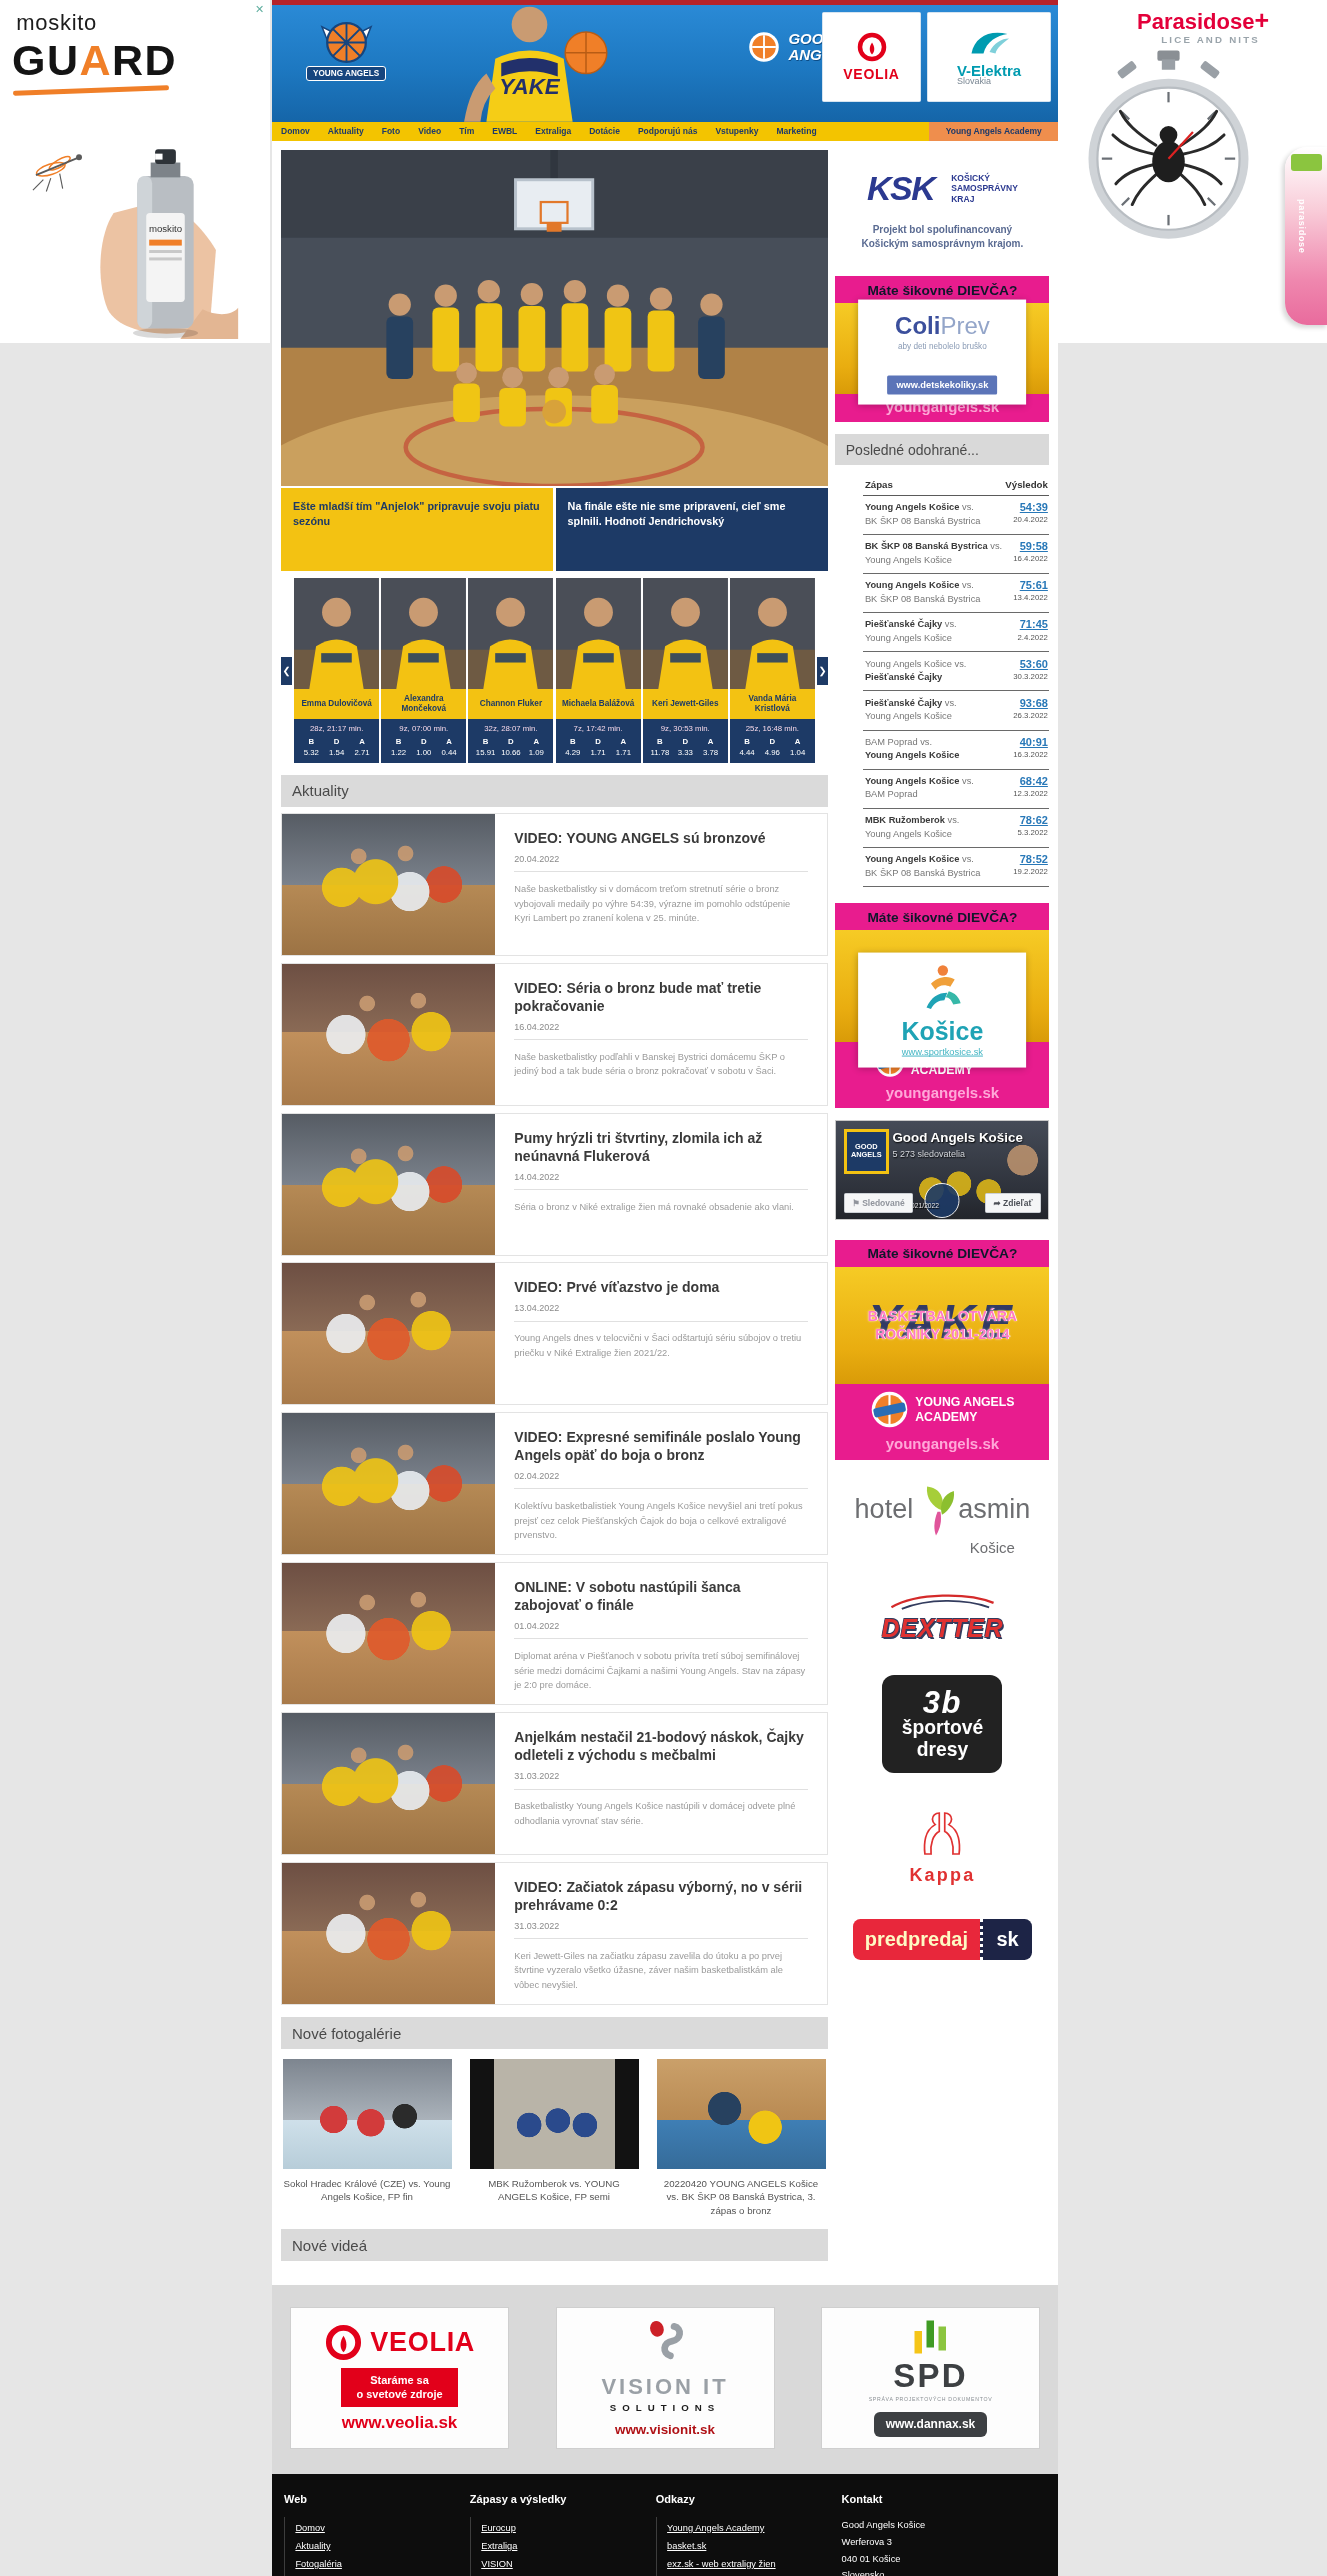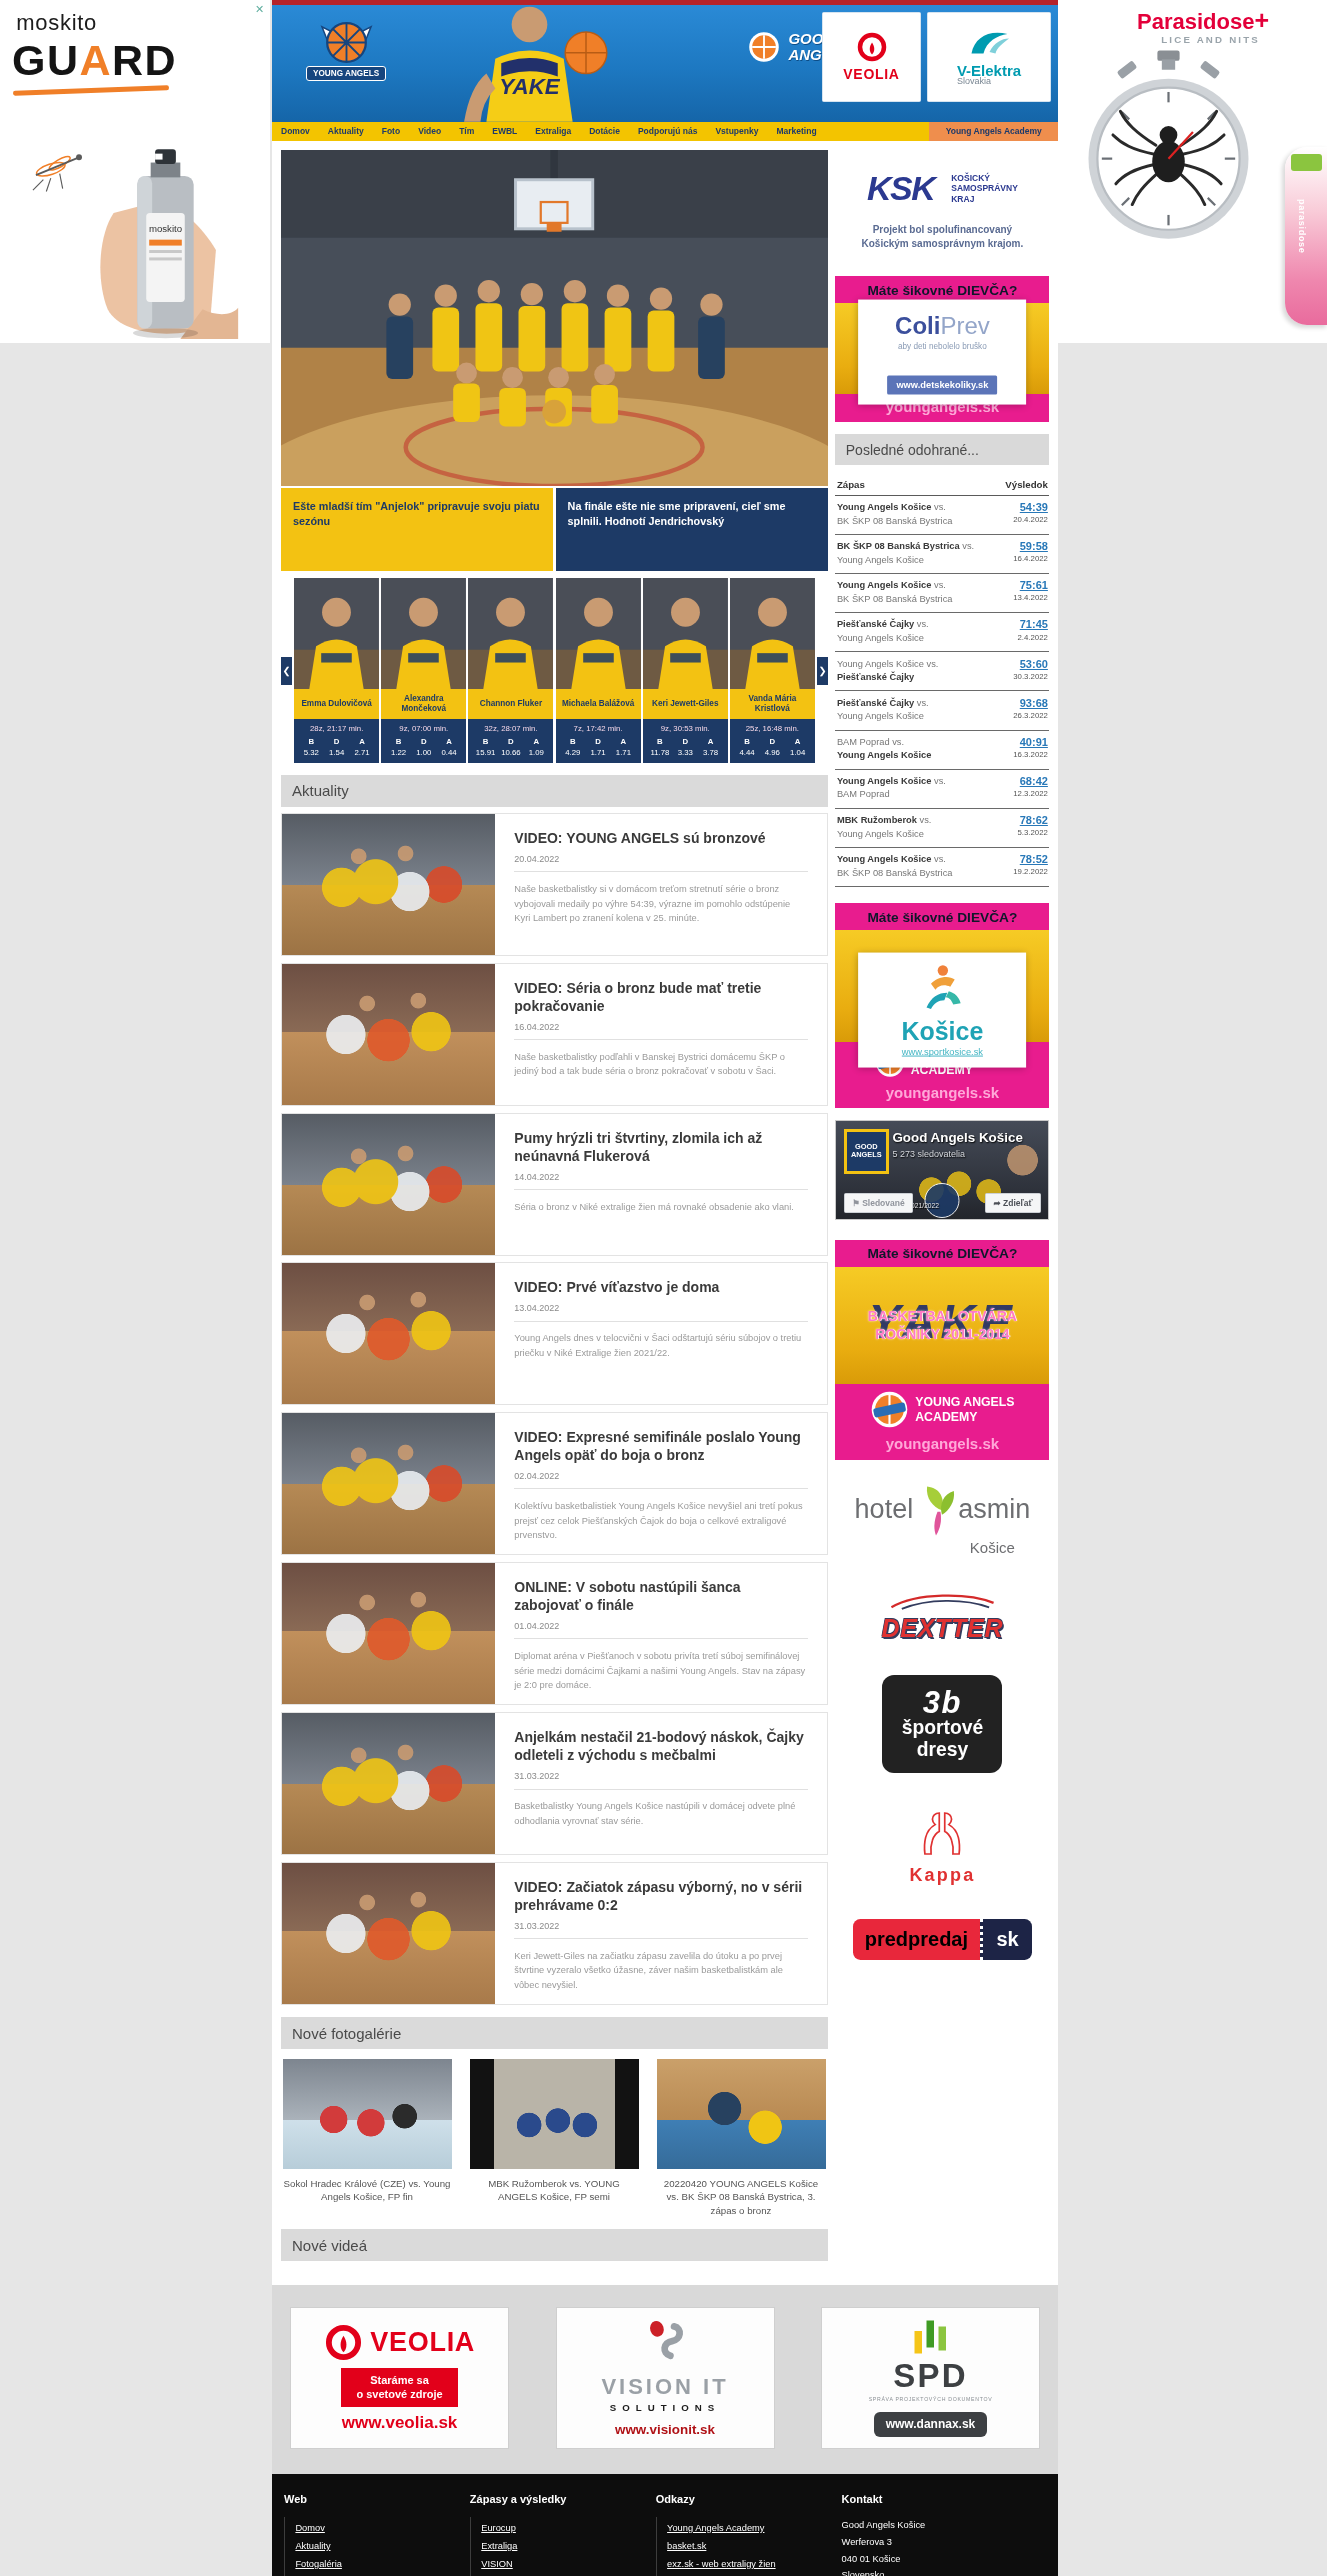--- a/index.html
+++ b/index.html
@@ -157,21 +157,21 @@
   .pa-site{color:#ffa8d8;font-weight:bold;font-size:15px;padding:4.5px 0 7.4px;}
   .pa-overlay{position:absolute;left:50%;top:52%;transform:translate(-50%,-50%);width:153px;background:#fff;box-shadow:0 1.5px 7.4px rgba(0,0,0,.3);padding:12px 7.4px 10.4px;}
   .cp-brand{font-size:24px;font-weight:bold;}
   .cp-a{color:#3b4f9c;} .cp-b{color:#93a5c9;font-weight:normal;}
   .cp-tag{color:#8a9bb5;font-size:8.2px;margin-top:1.5px;}
   .cp-btn{display:inline-block;background:#5b74b8;color:#fff;font-weight:bold;font-size:9.3px;padding:4.5px 9px;margin-top:25px;border-radius:1.5px;}
   .sk-name{color:#1fa3b5;font-weight:bold;font-size:25px;margin-top:3px;}
   .sk-url{color:#45b6c4;font-size:9.3px;text-decoration:underline;margin-top:1.5px;}
 
   .res-bar{background:#d9d9d9;color:#4a4a4a;font-size:14px;padding:7.4px 10.4px;}
-  .res-table{margin-top:10.4px;font-size:9.3px;}
+  .res-table{margin-top:10.4px;font-size:9.3px;margin-left:28px;}
   .res-head{display:flex;justify-content:space-between;font-weight:bold;color:#333;padding:3px 1.5px 5.2px;border-bottom:1.5px solid #5a5a5a;font-size:9.7px;}
   .res-row{display:flex;justify-content:space-between;padding:5.2px 1.5px 6px;border-bottom:1.5px solid #6a6a6a;}
   .res-teams{color:#777;line-height:1.45;}
   .res-teams .t{cursor:pointer;}
   .res-teams .bold{font-weight:bold;color:#3a3a3a;}
   .res-right{text-align:right;flex:none;padding-left:4.5px;}
   .res-score{display:block;color:#2878b8;font-weight:bold;font-size:11px;text-decoration:underline;cursor:pointer;}
   .res-date{color:#555;font-size:7.8px;margin-top:2.2px;}
 
   .fb{position:relative;height:98px;border:0.7px solid #c9c9c9;overflow:hidden;cursor:pointer;
@@ -193,21 +193,21 @@
   .logo-card{background:#fff;text-align:center;padding:10.4px 4.5px;cursor:pointer;}
   .hotel-row{display:flex;align-items:center;justify-content:center;gap:1.5px;color:#6d6e71;font-size:27px;}
   .hotel-city{color:#6d6e71;font-size:15px;margin:1.5px 30px 3px 0;text-align:right;}
   .dex-word{font-size:25px;font-weight:bold;font-style:italic;color:#e03131;letter-spacing:0.7px;
             text-shadow:1.5px 1.5px 0 #333c5e,-0.7px -0.7px 0 #333c5e,0.7px -0.7px 0 #333c5e,-0.7px 0.7px 0 #333c5e;}
   .dresy-box{display:inline-block;background:#222;border-radius:12px;padding:13.4px 19.3px 12px;color:#fff;}
   .dresy-logo{font-size:31px;font-weight:bold;font-style:italic;letter-spacing:1.5px;line-height:.9;}
   .dresy-line{font-size:19.3px;font-weight:bold;line-height:1.15;}
   .kappa-word{color:#e03131;font-weight:bold;font-size:18px;letter-spacing:2.2px;margin-top:1.5px;}
   .pp-row{display:inline-flex;align-items:stretch;}
-  .pp-left{background:#e8273b;color:#000000;font-weight:bold;font-size:20px;padding:9px 12px;border-radius:7.4px 0 0 7.4px;text-align:center;}
+  .pp-left{background:#e8273b;color:#fef9c3;font-weight:bold;font-size:20px;padding:9px 12px;border-radius:7.4px 0 0 7.4px;text-align:center;}
   .pp-right{background:#1d2446;color:#fff;font-weight:bold;font-size:20px;padding:9px 13.4px;border-radius:0 7.4px 7.4px 0;border-left:3px dotted #fff;}
 </style>
 </head>
 <body>
 
 <div class="page">
 
   <aside class="ad-left">
     <div class="mosk-brand">moskito</div>
     <div class="mosk-guard"><span>GU</span><span class="ga">A</span><span>RD</span></div>

